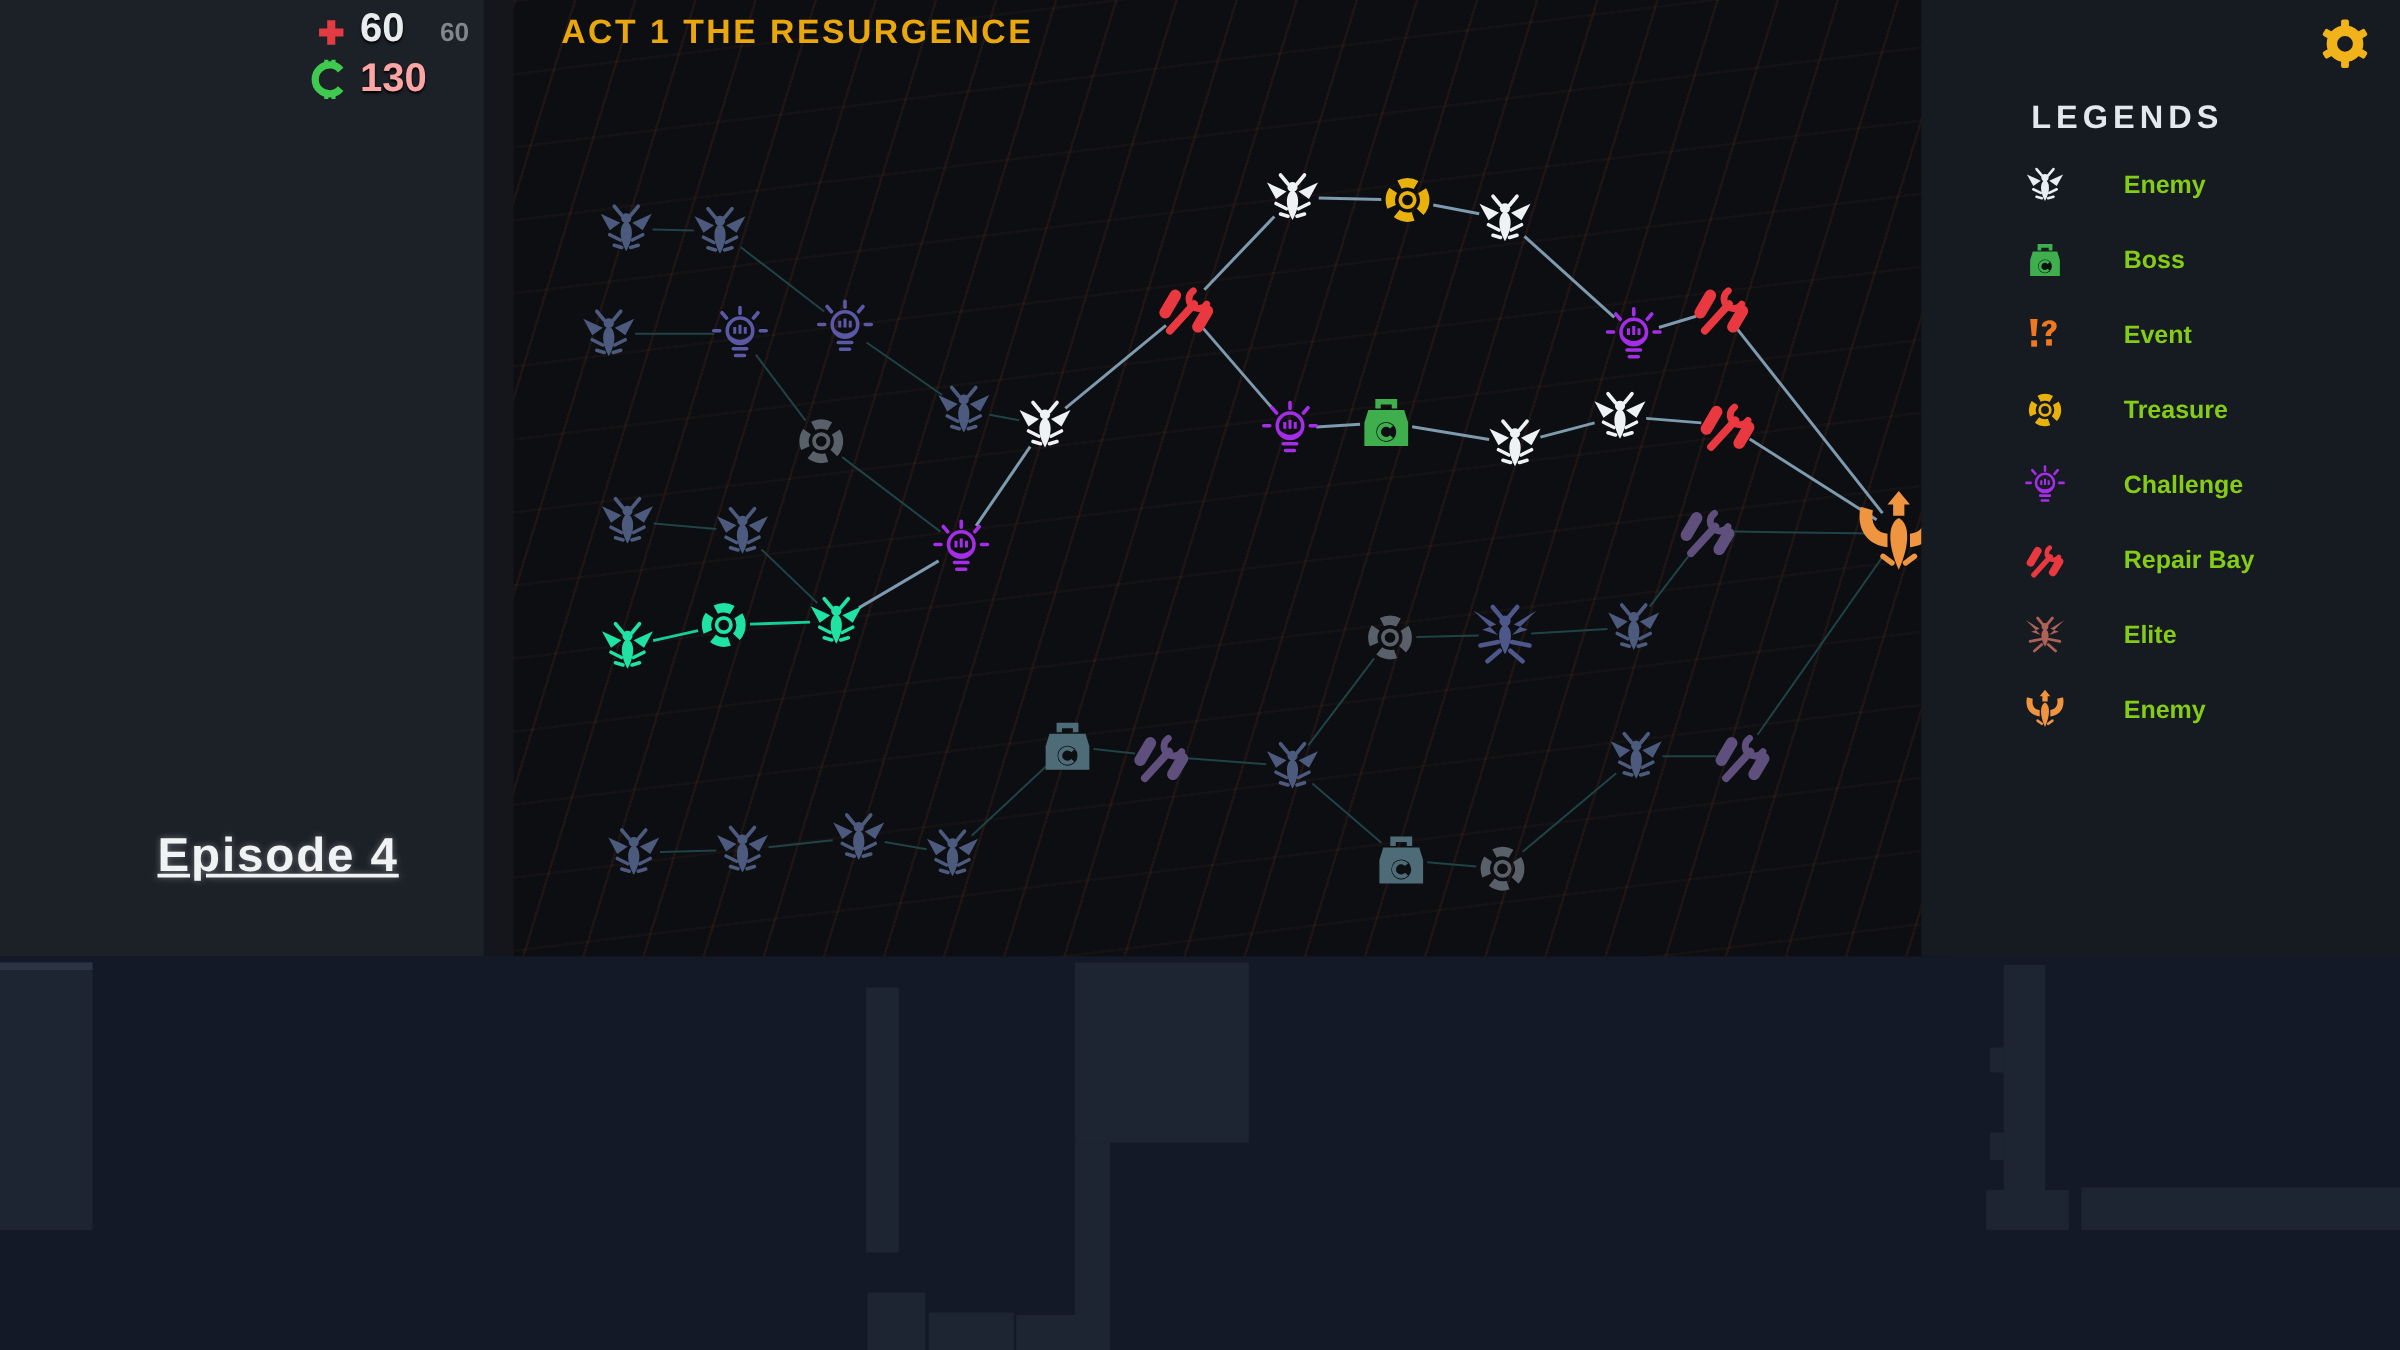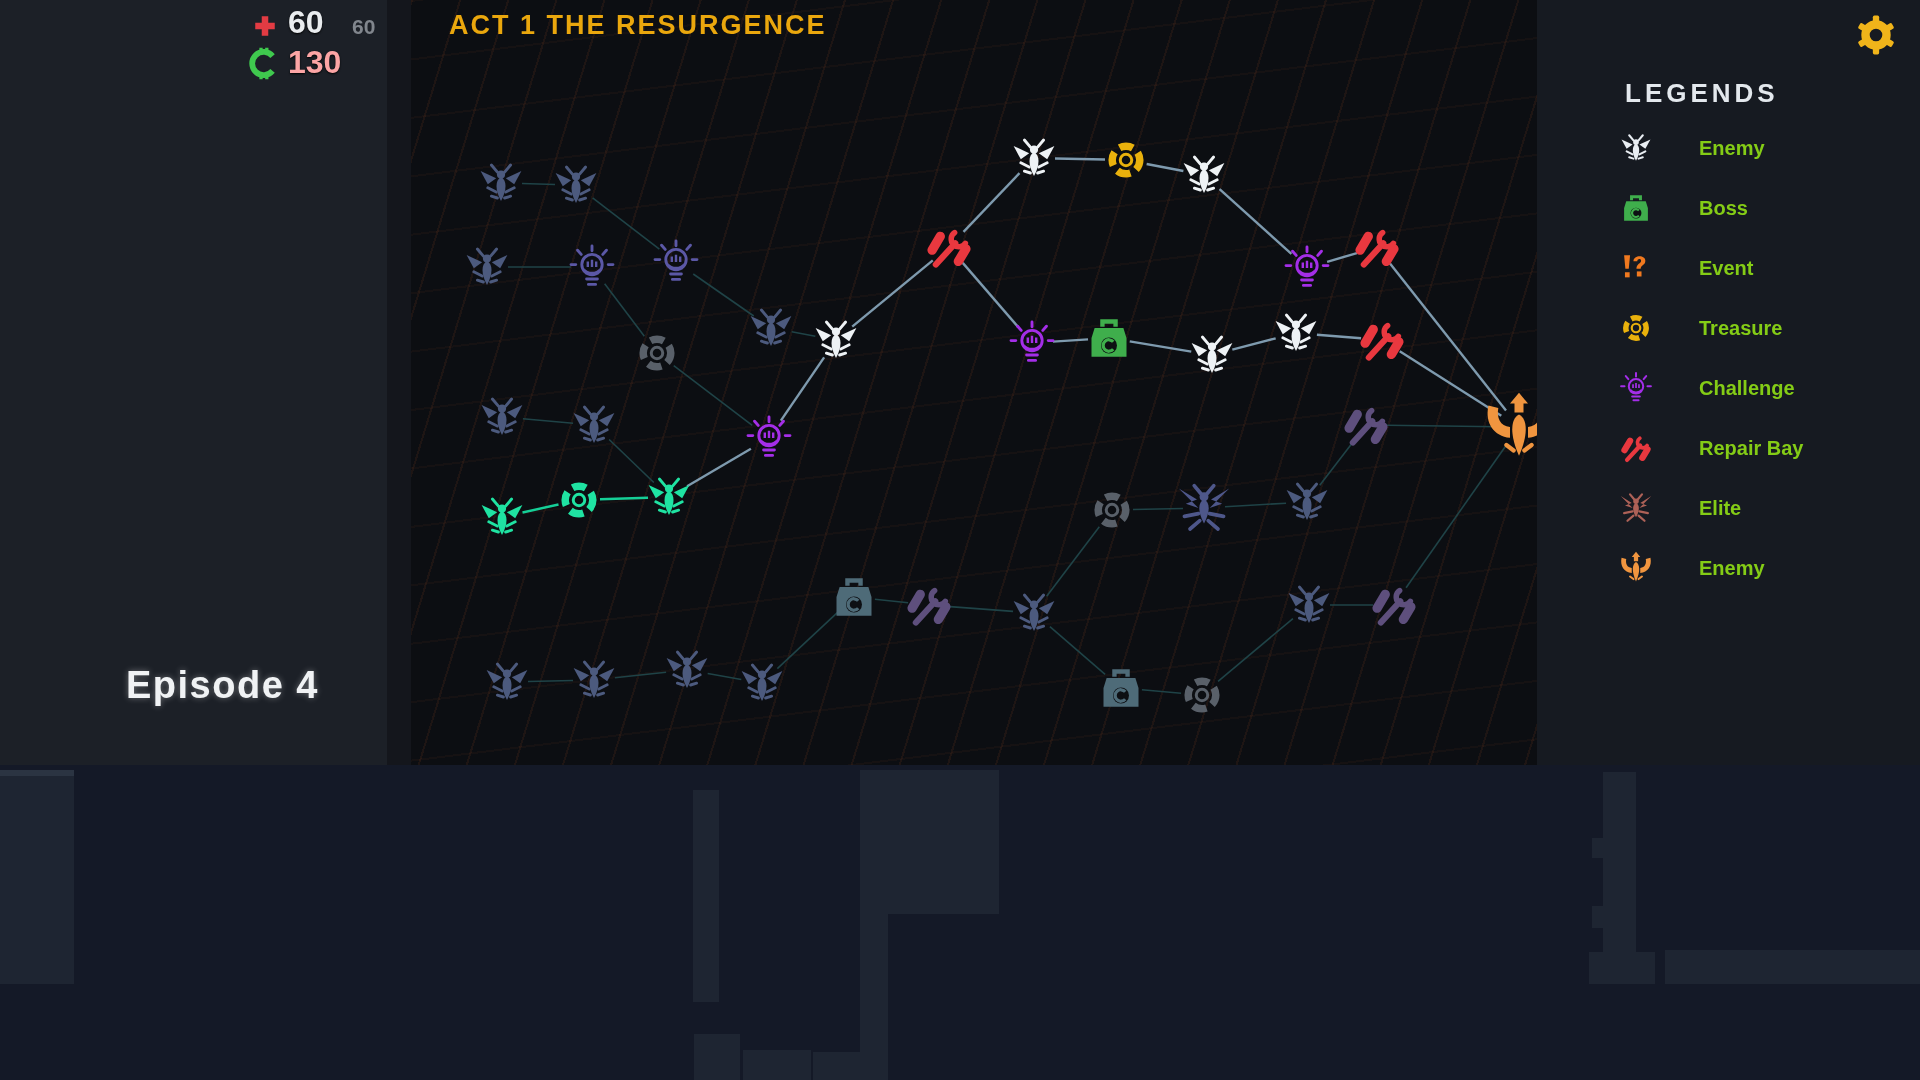--- a/index.html
+++ b/index.html
@@ -22,21 +22,21 @@
   #hp-value{left:288px;top:4px;font-size:32px;font-weight:bold;color:#e9ecef;text-shadow:0 1px 2px #000;}
   #hp-max{left:352px;top:15px;font-size:21px;font-weight:bold;color:#81868d;}
   #credits-icon{left:247px;top:47px;width:33px;height:33px;color:#3fc94e;}
   #credits-value{left:288px;top:44px;font-size:32px;font-weight:bold;color:#fca5a5;text-shadow:0 1px 2px #000;}
 
   
   #act-title{left:38px;top:10px;font-size:27px;font-weight:bold;letter-spacing:2px;color:#eaa70d;}
 
   
   #episode-label{left:126px;top:664px;font-size:38px;font-weight:bold;letter-spacing:1.5px;
-                 color:#f0f2f4;text-shadow:0 0 6px rgba(255,255,255,.35);}
+                 color:#f0f2f4;text-shadow:0 0 6px rgba(255,255,255,.35);text-decoration:underline;}
 
   
   #map-svg{position:absolute;left:0;top:0;overflow:visible;}
 
   
   #legend-heading{left:88px;top:78px;font-size:26px;font-weight:bold;letter-spacing:4px;color:#e3e8ed;}
   #legend-list{left:82px;top:118px;width:280px;}
   .legend-row{display:flex;align-items:center;height:60px;}
   .legend-row .icon{width:34px;height:34px;flex:0 0 34px;}
   .legend-label{margin-left:46px;font-size:20px;font-weight:bold;color:#84cc16;}

